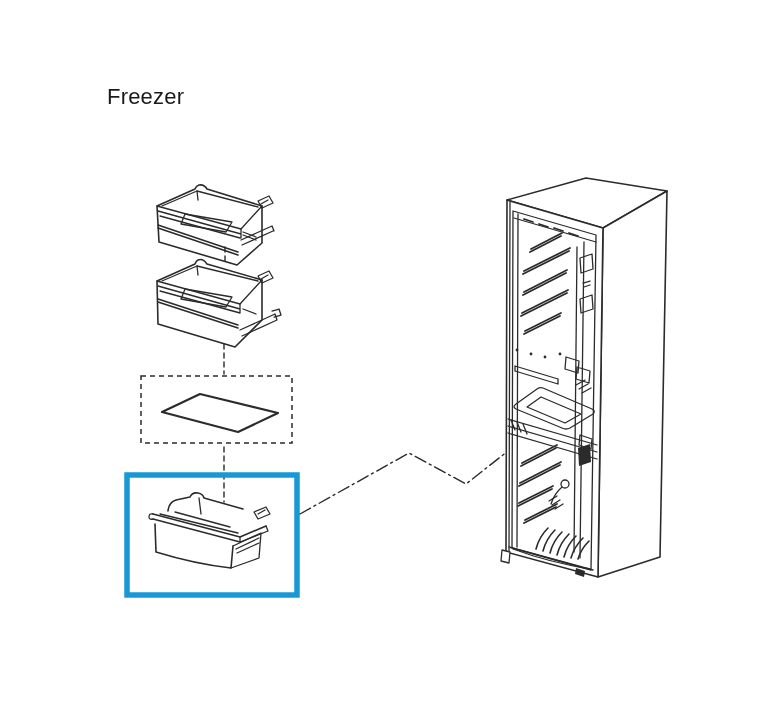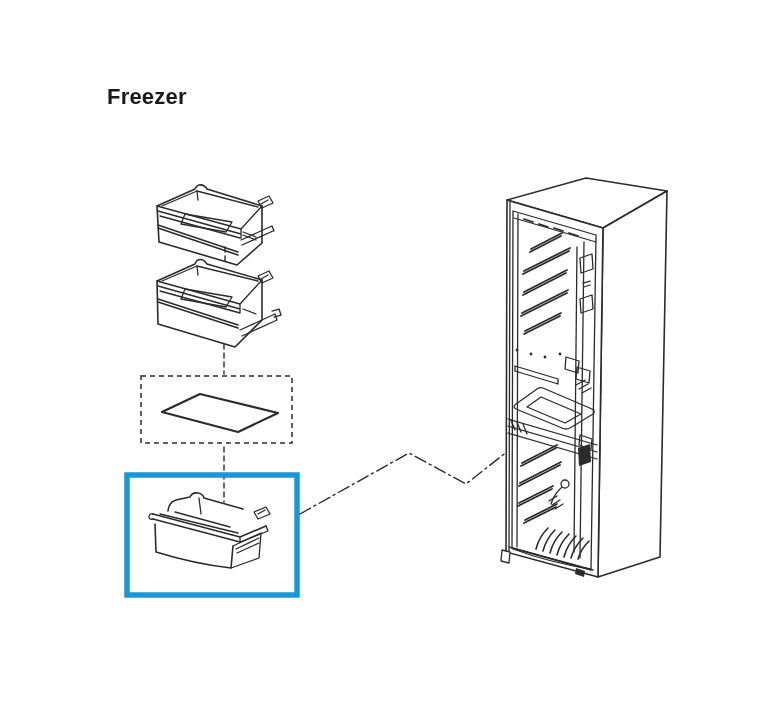--- a/index.html
+++ b/index.html
@@ -10,21 +10,21 @@
   }
   html,body{margin:0;padding:0;}
   body{
     width:767px;height:709px;position:relative;overflow:hidden;
     background:var(--bg);
     font-family:"Liberation Sans", sans-serif;
   }
   .stage{position:absolute;inset:0;}
   .page-title{
     position:absolute;left:107px;top:84px;
-    font-size:22px;font-weight:bold;color:var(--text);
+    font-size:22px;font-weight:normal;color:var(--text);
     letter-spacing:.2px;
   }
   svg{position:absolute;left:0;top:0;}
   .ln{fill:none;stroke:var(--line);stroke-width:1.3;stroke-linecap:round;stroke-linejoin:round;}
   .w16{stroke-width:1.6;}
   .w18{stroke-width:1.8;}
   .w22{stroke-width:2.2;}
   .fillw{fill:#ffffff;}
   .dark{fill:var(--line);stroke:none;}
   .dash{stroke-dasharray:5 4;stroke-width:1.4;}

